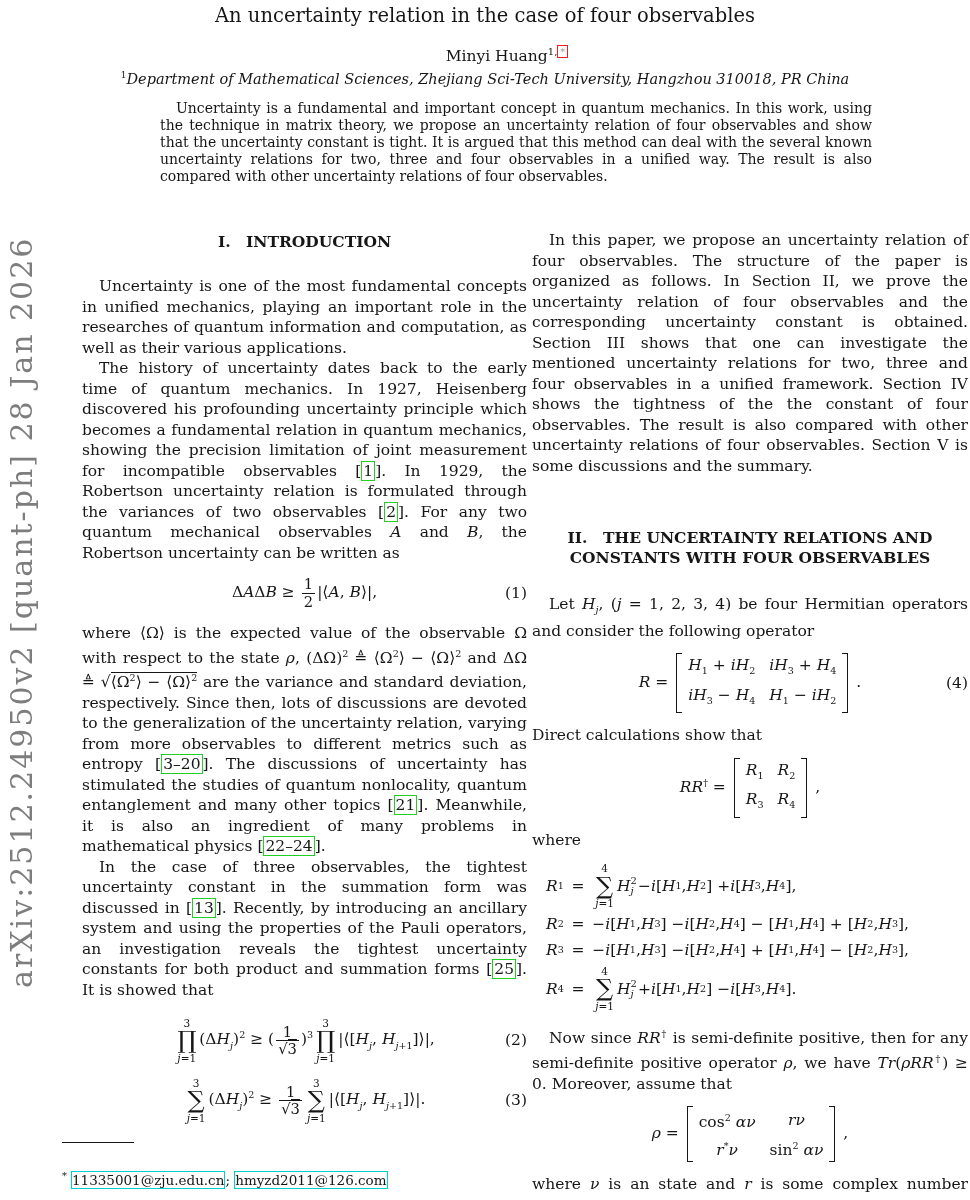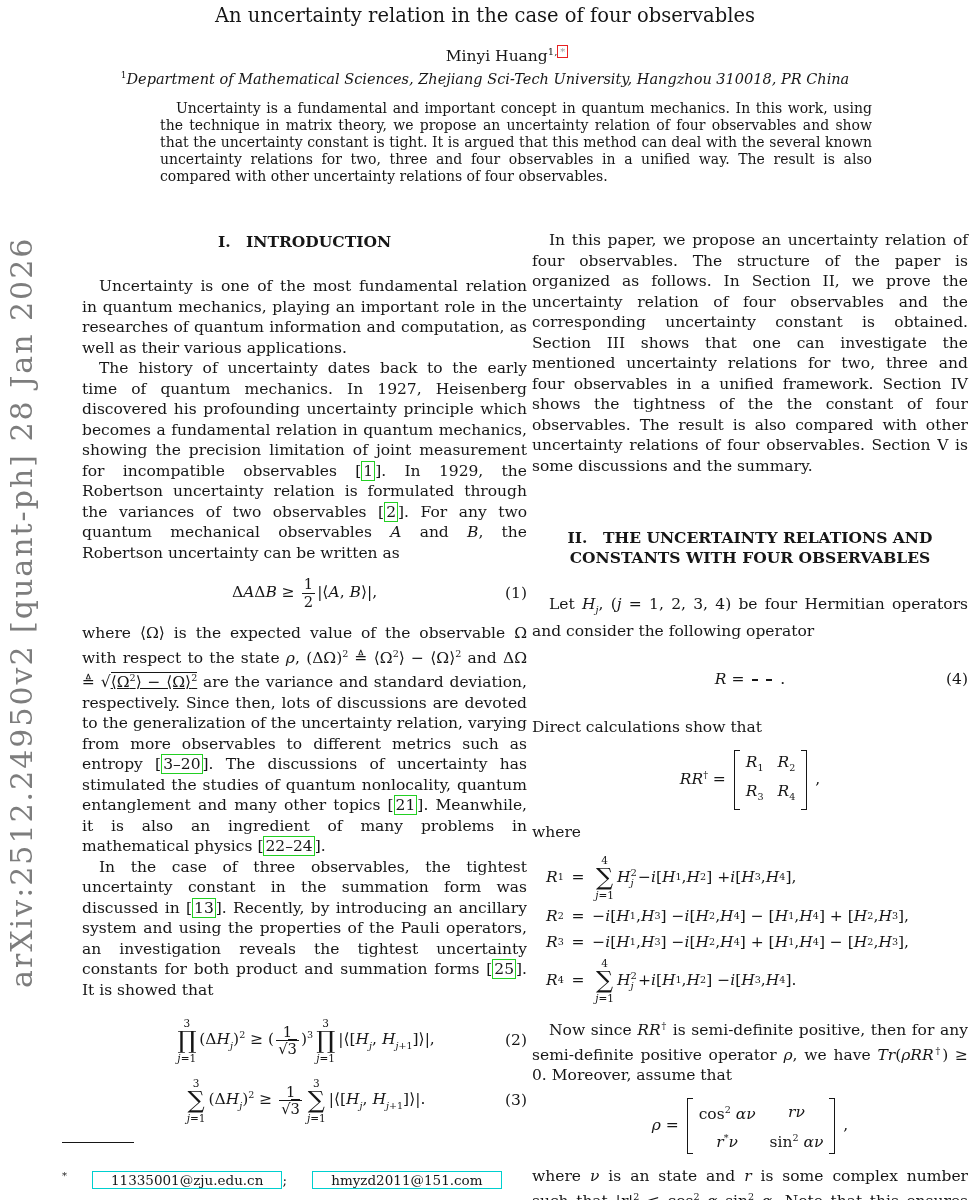--- a/index.html
+++ b/index.html
@@ -33,33 +33,33 @@
   #col-left{left:62px;width:445px;margin-left:20px;}
   #col-right{left:532px;width:436px;}
   .sec-h{font-weight:bold;text-align:center;font-size:15.5px;line-height:20px;
     white-space:pre-line;}
   #col-left .sec-h{margin:2px 0 24px 0;}
   #col-right .sec-h{margin:52px 0 26px 0;}
   .para{margin:0;text-align:justify;text-indent:17px;}
   .para.noindent{text-indent:0;}
   
   .cite{border:1.5px solid #22cf22;padding:0 1px;}
-  .emailbox{border:1.5px solid #00cfcf;padding:0 18px;margin-left:21px;}
+  .emailbox{border:1.5px solid #00cfcf;padding:0 0;}
   
   .eq{position:relative;display:flex;justify-content:center;align-items:center;}
   .eq .num{position:absolute;right:0;}
   .eq-1{margin:12px 0;min-height:36px;}
   .eq-2{margin:12px 0 4px 0;min-height:56px;}
   .eq-3{margin:4px 0 12px 0;min-height:56px;}
   .eq-m{margin:12px 0;min-height:52px;}
   .frac{display:inline-flex;flex-direction:column;align-items:center;
     vertical-align:middle;line-height:1.1;font-size:0.95em;margin:0 2px;}
   .frac .d{border-top:1.3px solid #161616;padding:0 2px;}
   .sqb{border-top:1.3px solid #161616;}
-  .ovl{border-top:1.2px solid #161616;text-decoration:underline;}
+  .ovl{border-top:1.2px solid #161616;}
   .bigop{display:inline-flex;flex-direction:column;align-items:center;
     vertical-align:middle;line-height:1;margin:0 3px;}
   .bigop .lm{font-size:10.5px;line-height:1.15;}
   .bigop .os{font-size:24px;line-height:0.95;}
   .ss{display:inline-flex;flex-direction:column;align-items:flex-start;
     vertical-align:-5px;line-height:0.95;font-size:10px;margin-right:1px;}
   .mx{display:inline-flex;align-items:stretch;vertical-align:middle;margin:0 3px;}
   .mx .bk{width:5px;border:1.6px solid #161616;}
   .mx .bk.l{border-right:none;margin-right:4px;}
   .mx .bk.r{border-left:none;margin-left:4px;}
@@ -84,21 +84,21 @@
 <div class="authorline">
   <span>Minyi Huang</span><span class="asup">1,</span><span class="refbox">*</span>
 </div>
 
 <div class="affil"><sup>1</sup><i>Department of Mathematical Sciences, Zhejiang Sci-Tech University, Hangzhou 310018, PR China</i></div>
 
 <div class="abstract">Uncertainty is a fundamental and important concept in quantum mechanics. In this work, using the technique in matrix theory, we propose an uncertainty relation of four observables and show that the uncertainty constant is tight. It is argued that this method can deal with the several known uncertainty relations for two, three and four observables in a unified way. The result is also compared with other uncertainty relations of four observables.</div>
 
 <div class="col" id="col-left">
   <div class="sec-h">I.  INTRODUCTION</div>
-  <p class="para">Uncertainty is one of the most fundamental relation in quantum mechanics, playing an important role in the researches of quantum information and computation, as well as their various applications.</p>
+  <p class="para">Uncertainty is one of the most fundamental concepts in unified mechanics, playing an important role in the researches of quantum information and computation, as well as their various applications.</p>
   <p class="para">The history of uncertainty dates back to the early time of quantum mechanics. In 1927, Heisenberg discovered his profounding uncertainty principle which becomes a fundamental relation in quantum mechanics, showing the precision limitation of joint measurement for incompatible observables [<span class="cite">1</span>]. In 1929, the Robertson uncertainty relation is formulated through the variances of two observables [<span class="cite">2</span>]. For any two quantum mechanical observables <i>A</i> and <i>B</i>, the Robertson uncertainty can be written as</p>
   <div class="eq eq-1">
     <span class="eq-body">Δ<i>A</i>Δ<i>B</i> ≥ <span class="frac">
           <span class="n">1</span>
           <span class="d">2</span>
         </span>|⟨<i>A</i>, <i>B</i>⟩|,</span>
     <span class="num">(1)</span>
   </div>
   <p class="para noindent">where ⟨Ω⟩ is the expected value of the observable Ω with respect to the state <i>ρ</i>, (ΔΩ)<sup>2</sup> ≜ ⟨Ω<sup>2</sup>⟩ − ⟨Ω⟩<sup>2</sup> and ΔΩ ≜ √<span class="ovl">⟨Ω<sup>2</sup>⟩ − ⟨Ω⟩<sup>2</sup></span> are the variance and standard deviation, respectively. Since then, lots of discussions are devoted to the generalization of the uncertainty relation, varying from more observables to different metrics such as entropy [<span class="cite">3–20</span>]. The discussions of uncertainty has stimulated the studies of quantum nonlocality, quantum entanglement and many other topics [<span class="cite">21</span>]. Meanwhile, it is also an ingredient of many problems in mathematical physics [<span class="cite">22–24</span>].</p>
   <p class="para">In the case of three observables, the tightest uncertainty constant in the summation form was discussed in [<span class="cite">13</span>]. Recently, by introducing an ancillary system and using the properties of the Pauli operators, an investigation reveals the tightest uncertainty constants for both product and summation forms [<span class="cite">25</span>]. It is showed that</p>
@@ -135,20 +135,26 @@
 </div>
 
 <div class="col" id="col-right">
   <p class="para">In this paper, we propose an uncertainty relation of four observables. The structure of the paper is organized as follows. In Section II, we prove the uncertainty relation of four observables and the corresponding uncertainty constant is obtained. Section III shows that one can investigate the mentioned uncertainty relations for two, three and four observables in a unified framework. Section IV shows the tightness of the the constant of four observables. The result is also compared with other uncertainty relations of four observables. Section V is some discussions and the summary.</p>
   <div class="sec-h">II.  THE UNCERTAINTY RELATIONS AND
 CONSTANTS WITH FOUR OBSERVABLES</div>
   <p class="para">Let <i>H</i><sub><i>j</i></sub>, (<i>j</i> = 1, 2, 3, 4) be four Hermitian operators and consider the following operator</p>
   <div class="eq eq-m">
     <span class="eq-body"><i>R</i> = <span class="mx">
           <span class="bk l"></span>
+          <span class="cells">
+            <span><i>H</i><sub>1</sub> + <i>iH</i><sub>2</sub></span>
+            <span><i>iH</i><sub>3</sub> + <i>H</i><sub>4</sub></span>
+            <span><i>iH</i><sub>3</sub> − <i>H</i><sub>4</sub></span>
+            <span><i>H</i><sub>1</sub> − <i>iH</i><sub>2</sub></span>
+          </span>
           <span class="bk r"></span>
         </span> .</span>
     <span class="num">(4)</span>
   </div>
   <p class="para noindent">Direct calculations show that</p>
   <div class="eq eq-m">
     <span class="eq-body"><i>RR</i><sup>†</sup> = <span class="mx">
           <span class="bk l"></span>
           <span class="cells">
             <span><i>R</i><sub>1</sub></span>
@@ -191,14 +197,14 @@
             <span>sin<sup>2</sup> <i>αν</i></span>
           </span>
           <span class="bk r"></span>
         </span> ,</span>
   </div>
   <p class="para noindent">where <i>ν</i> is an state and <i>r</i> is some complex number such that |<i>r</i>|<sup>2</sup> ≤ cos<sup>2</sup> <i>α</i> sin<sup>2</sup> <i>α</i>. Note that this ensures that  ≥</p>
 </div>
 
 <div class="footrule"></div>
 <div class="footnote">
-  <span class="fmark">*</span><span class="emailbox">11335001@zju.edu.cn</span><span>;</span> <span class="emailbox">hmyzd2011@151.com</span>
+  <span class="fmark">*</span><span class="emailbox">11335001@zju.edu.cn</span><span>;</span> <span class="emailbox">hmyzd2011@126.com</span>
 </div>
 
 </body></html>

